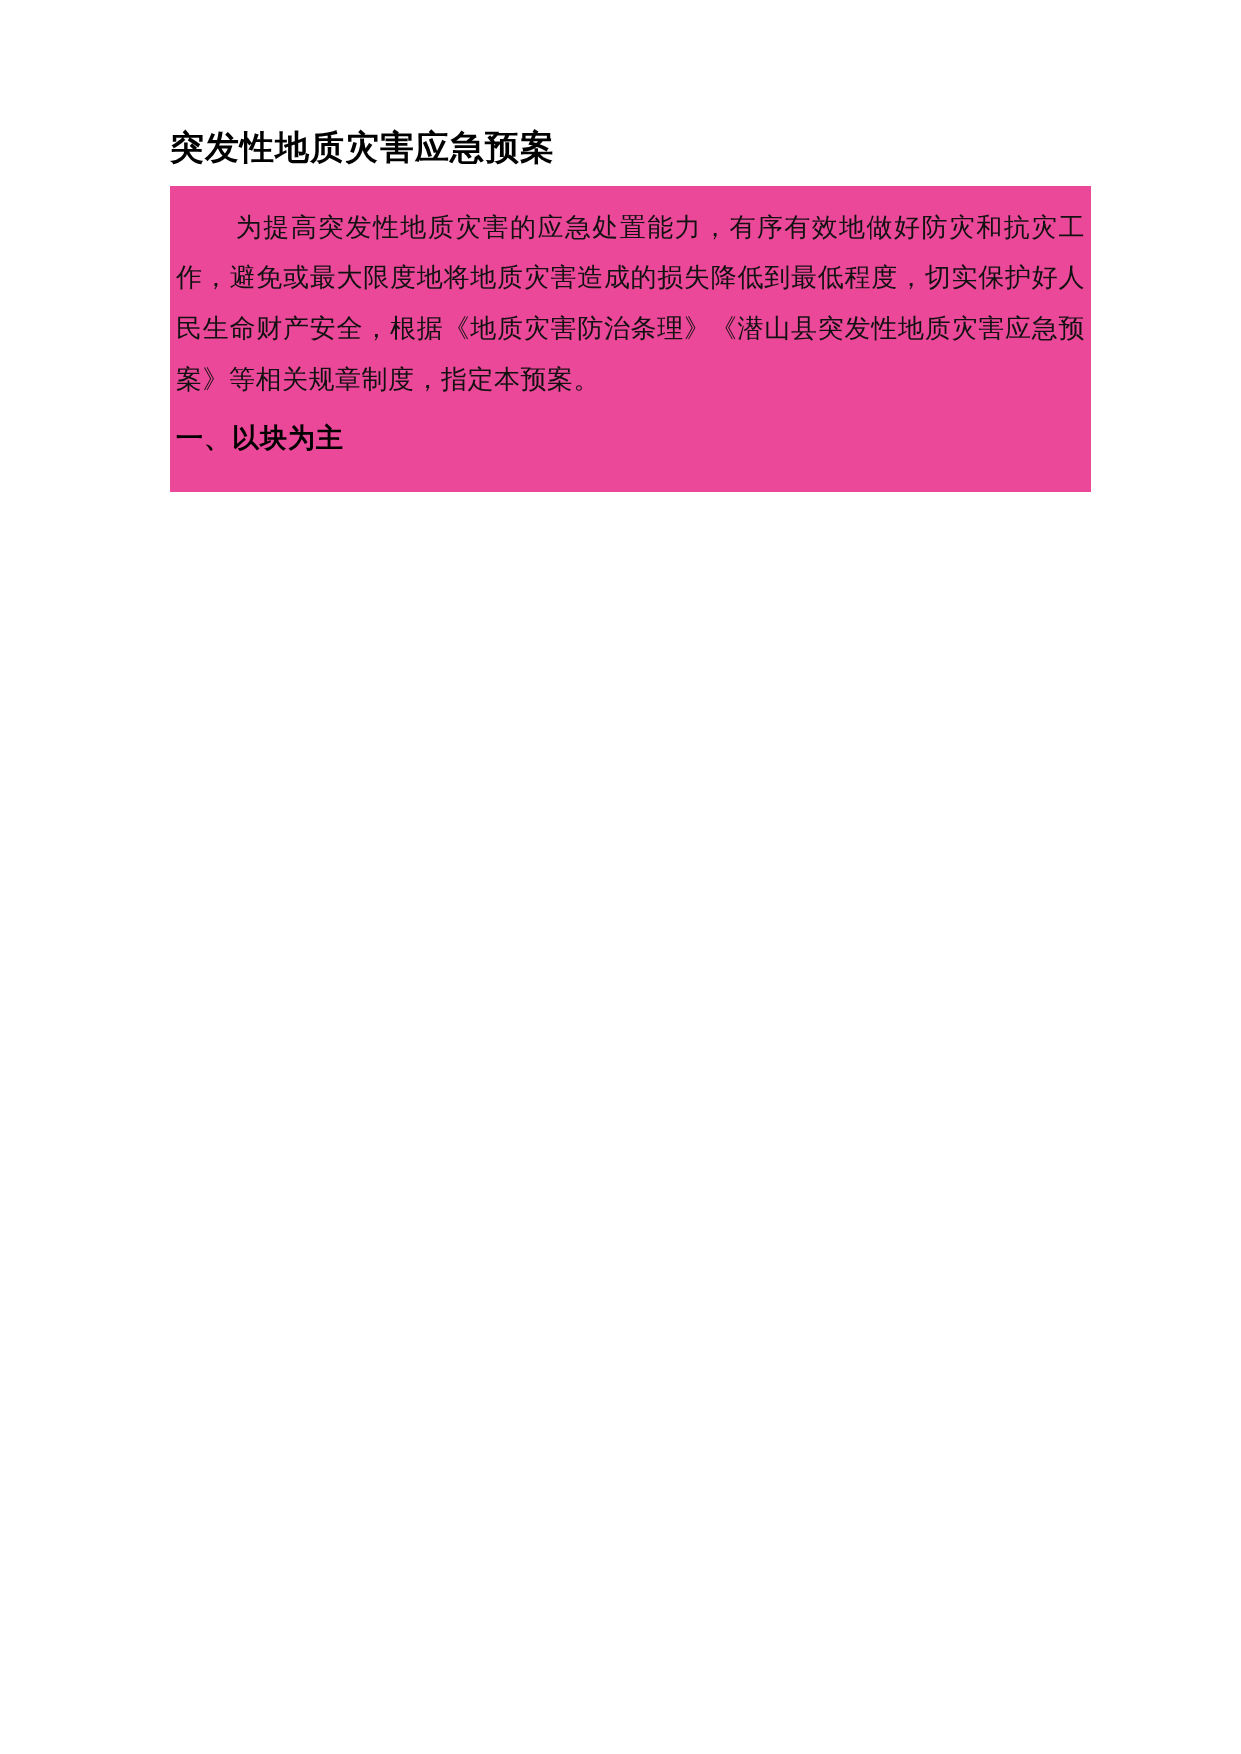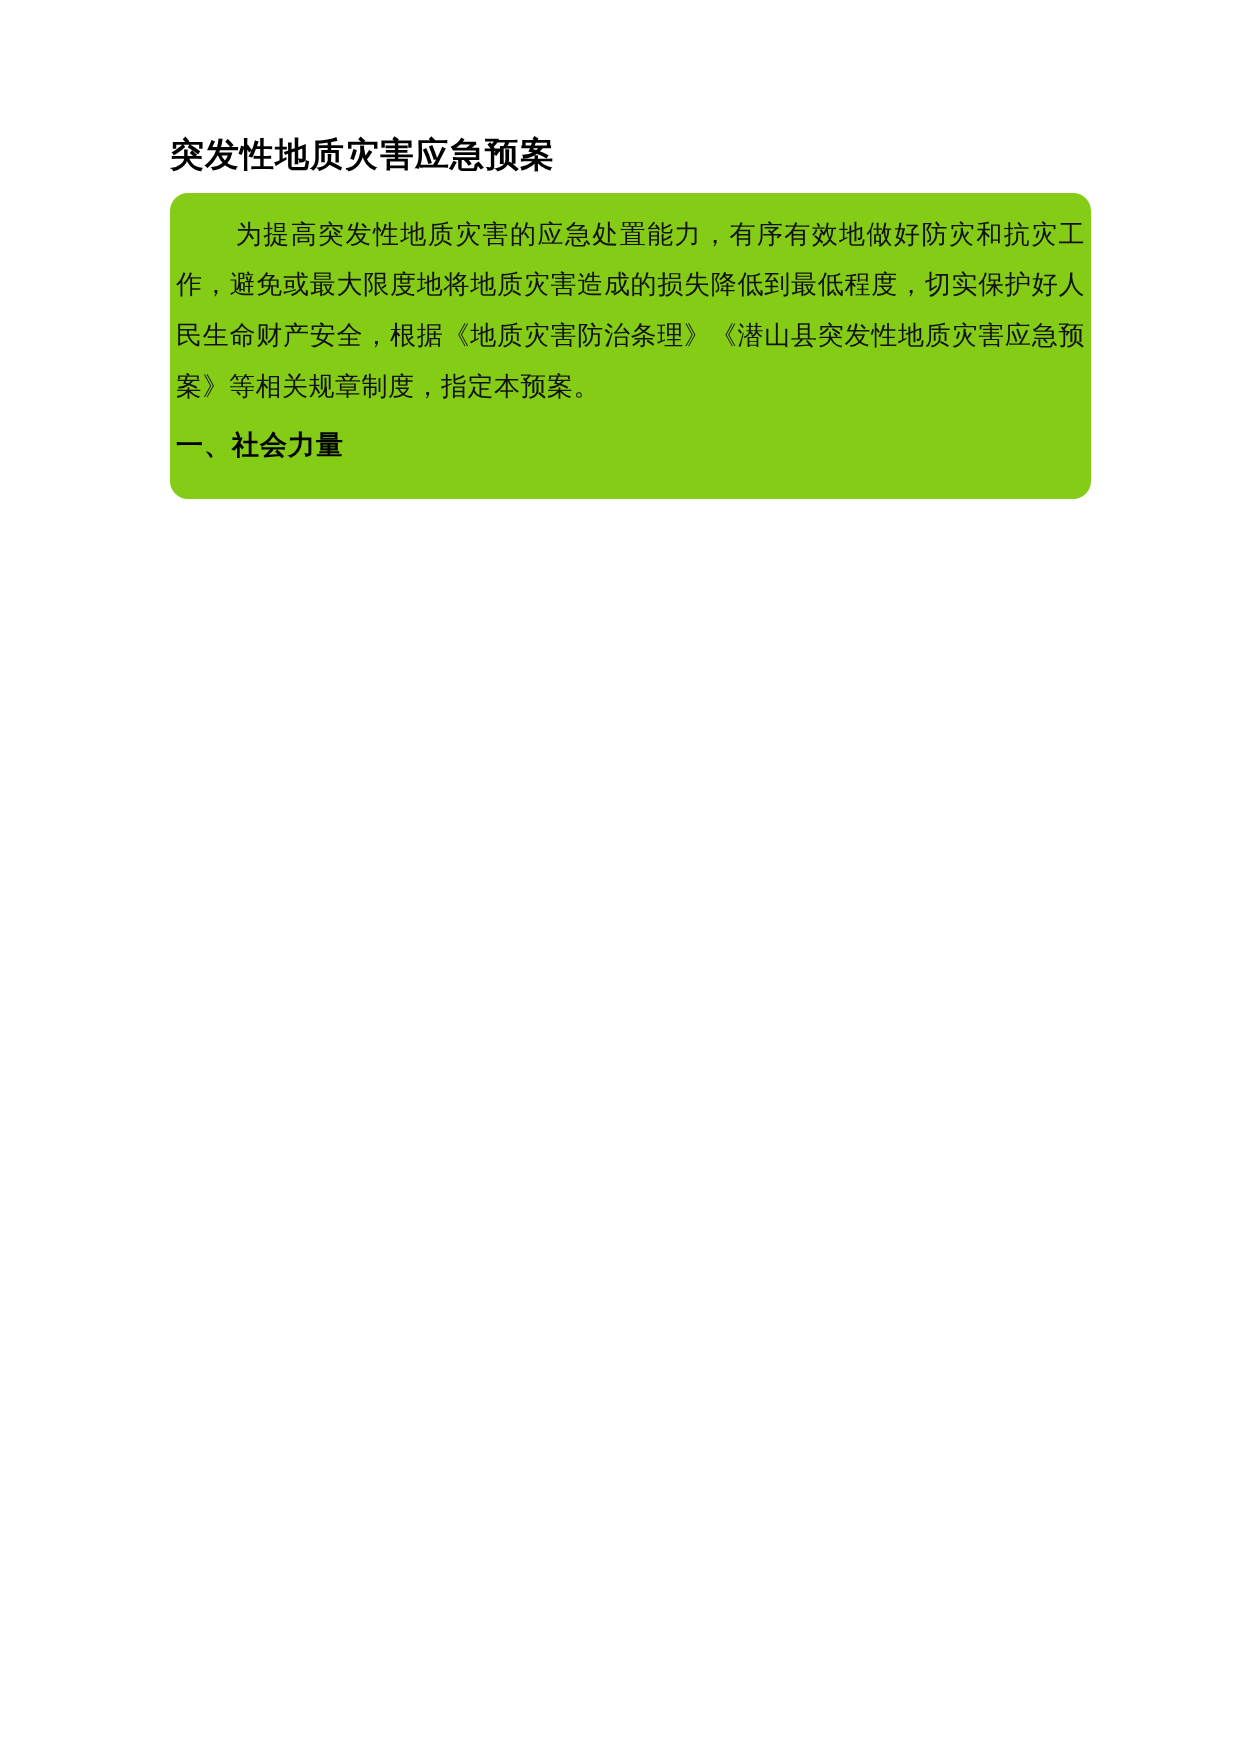--- a/index.html
+++ b/index.html
@@ -18,27 +18,26 @@
     height: 1754px;
     box-sizing: border-box;
     padding: 120px 150px 0 170px;
   }
   .doc-title {
     font-family: "DejaVu Sans", sans-serif;
     font-weight: bold;
     font-size: 34px;
     line-height: 1.4;
     color: #000000;
-    margin: 11px 0 14px 0;
+    margin: 4px 0 14px 0;
     letter-spacing: 1px;
   }
   .body-block {
-    background: #84cc16;
+    background: #ec4899;
     padding: 16px 6px 26px 6px;
-    border-radius: 18px;
   }
   p.para {
     font-size: 26px;
     line-height: 1.95;
     color: #111111;
     margin: 0 0 6px 0;
     text-align: justify;
     text-indent: 2.3em;
     letter-spacing: 0.5px;
   }
@@ -60,21 +59,21 @@
 <body>
 
 <div class="page">
 
   <h1 class="doc-title">突发性地质灾害应急预案</h1>
 
   <div class="body-block">
 
     <p class="para">为提高突发性地质灾害的应急处置能力，有序有效地做好防灾和抗灾工作，避免或最大限度地将地质灾害造成的损失降低到最低程度，切实保护好人民生命财产安全，根据《地质灾害防治条理》《潜山县突发性地质灾害应急预案》等相关规章制度，指定本预案。</p>
 
-    <h2 class="section">一、社会力量</h2>
+    <h2 class="section">一、以块为主</h2>
 
 
 
 
 
   </div>
 
 </div>
 
 </body></html>

